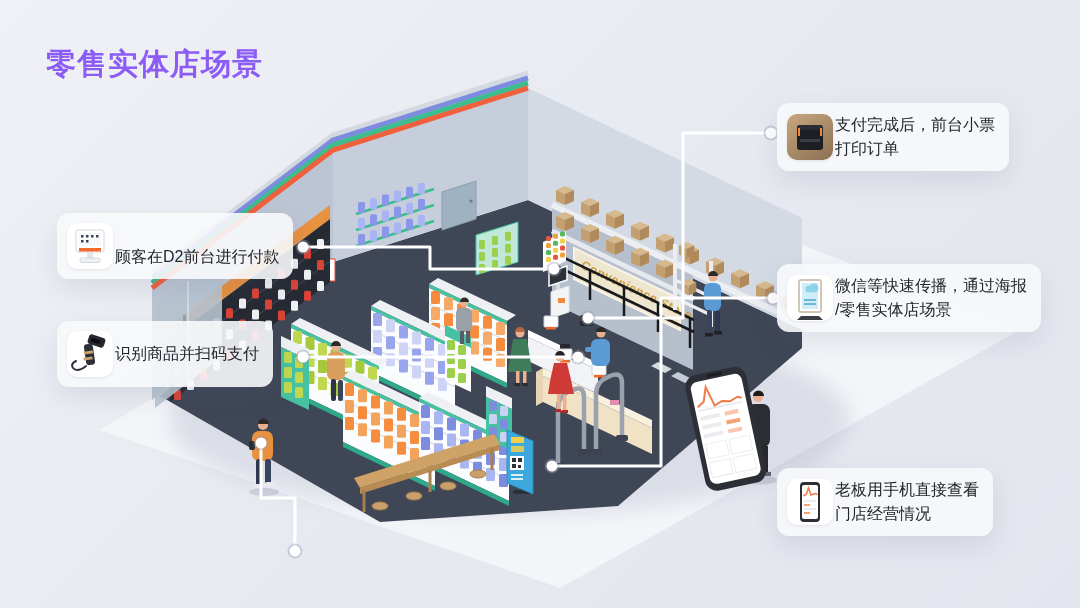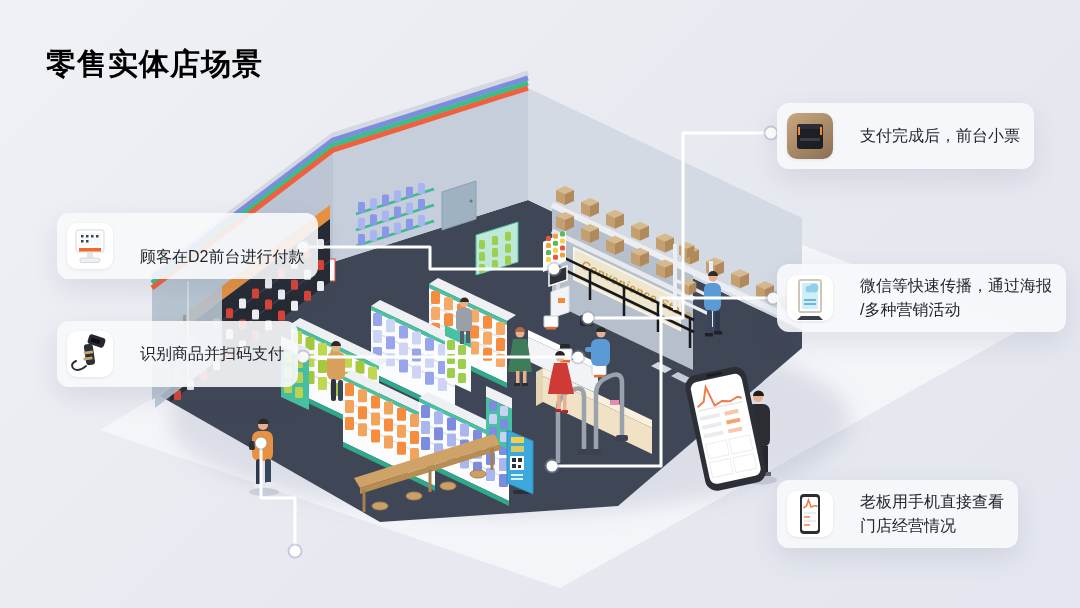--- a/index.html
+++ b/index.html
@@ -5,24 +5,24 @@
   html,body{margin:0;padding:0;}
   body{
     width:1080px;height:608px;overflow:hidden;position:relative;
     font-family:"Liberation Sans","DejaVu Sans",sans-serif;
     background:linear-gradient(135deg,#f0f1f6 0%,#e7e9f0 55%,#e3e6ee 100%);
   }
   #stage{position:absolute;inset:0;}
   #store-svg{position:absolute;left:0;top:0;}
   .page-title{
     position:absolute;left:46px;top:44px;font-size:30px;font-weight:800;
-    color:#000000;letter-spacing:1px;
+    color:#8b5cf6;letter-spacing:1px;
   }
   .callout{
-    position:absolute;display:flex;align-items:center;gap:27px;
+    position:absolute;display:flex;align-items:center;gap:2px;
     padding:10px 14px 10px 10px;background:rgba(247,248,251,0.9);
     border-radius:12px;box-shadow:0 10px 26px rgba(75,85,115,0.13);
     font-size:16px;line-height:24px;color:#23262c;font-weight:500;
   }
   .callout .txt{white-space:nowrap;}
   .tile{
     width:46px;height:46px;border-radius:10px;flex:0 0 auto;
     display:flex;align-items:center;justify-content:center;background:#ffffff;
     box-shadow:0 1px 3px rgba(80,90,120,0.12);
   }
@@ -615,20 +615,21 @@
     <svg width="46" height="46" viewBox="0 0 46 46">
       <rect x="10" y="11" width="26" height="8" rx="2" fill="#2a2d33"></rect>
       <rect x="10" y="16" width="26" height="20" rx="3" fill="#1d1f24"></rect>
       <rect x="13" y="25" width="20" height="3" fill="#3a3e46"></rect>
       <rect x="33" y="14" width="2" height="8" fill="#f28a3a"></rect>
       <rect x="11" y="14" width="2" height="8" fill="#f28a3a"></rect>
     </svg>
   </div>
   <div class="txt">
     <div>支付完成后，前台小票</div>
+    <div>打印订单</div>
   </div>
 </div>
 
 <div class="callout" style="left:57px;top:213px;align-items:flex-end;">
   <div class="tile">
     <svg width="46" height="46" viewBox="0 0 46 46">
       <rect x="9" y="7" width="28" height="22" rx="2" fill="#fff" stroke="#d4d7dd"></rect>
       <rect x="12" y="10" width="22" height="13" fill="#f7f8fa"></rect>
       <g fill="#3a4050">
             <rect x="14" y="12" width="2.5" height="2.5"></rect>
@@ -671,25 +672,25 @@
       <rect x="15" y="8" width="16" height="26" fill="#cfeef8"></rect>
       <circle cx="22" cy="14" r="3.5" fill="#8fd0ea"></circle>
           <circle cx="27" cy="13" r="4.5" fill="#8fd0ea"></circle>
       <rect x="17" y="24" width="12" height="2" fill="#6db6d8"></rect>
       <rect x="17" y="28" width="12" height="2" fill="#6db6d8"></rect>
       <polygon points="14,41 32,41 36,45 10,45" fill="#3a3f46"></polygon>
     </svg>
   </div>
   <div class="txt">
     <div>微信等快速传播，通过海报</div>
-    <div>/多种营销活动</div>
+    <div>/零售实体店场景</div>
   </div>
 </div>
 
-<div class="callout" style="left:777px;top:480px;">
+<div class="callout" style="left:777px;top:468px;">
   <div class="tile">
     <svg width="46" height="46" viewBox="0 0 46 46">
       <rect x="13" y="3" width="20" height="40" rx="4" fill="#2a2d33"></rect>
       <rect x="15" y="6" width="16" height="34" rx="2" fill="#ffffff"></rect>
       <path d="M16.5,17 l3,-2 l2,-6 l2.5,7 l4,-1.5 l2.5,1" stroke="#f07b4a" stroke-width="1.6" fill="none"></path>
       <rect x="17" y="21" width="12" height="2" fill="#ececf0"></rect>
           <rect x="17" y="25" width="6" height="2" fill="#f4a474"></rect>
       <rect x="17" y="29" width="12" height="2" fill="#ececf0"></rect>
           <rect x="17" y="33" width="6" height="2" fill="#f4a474"></rect>
     </svg>

